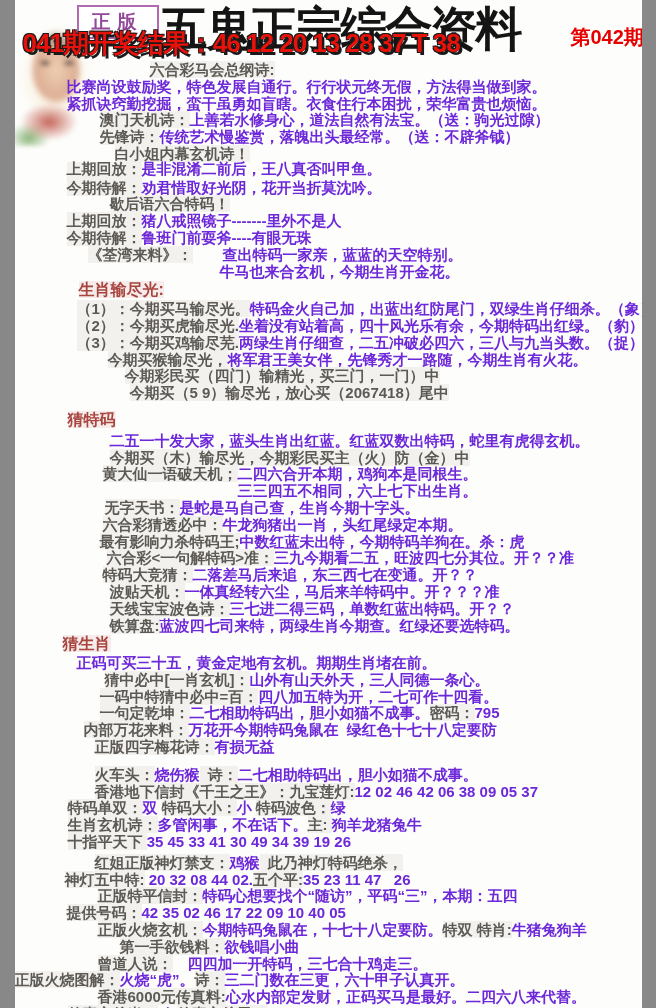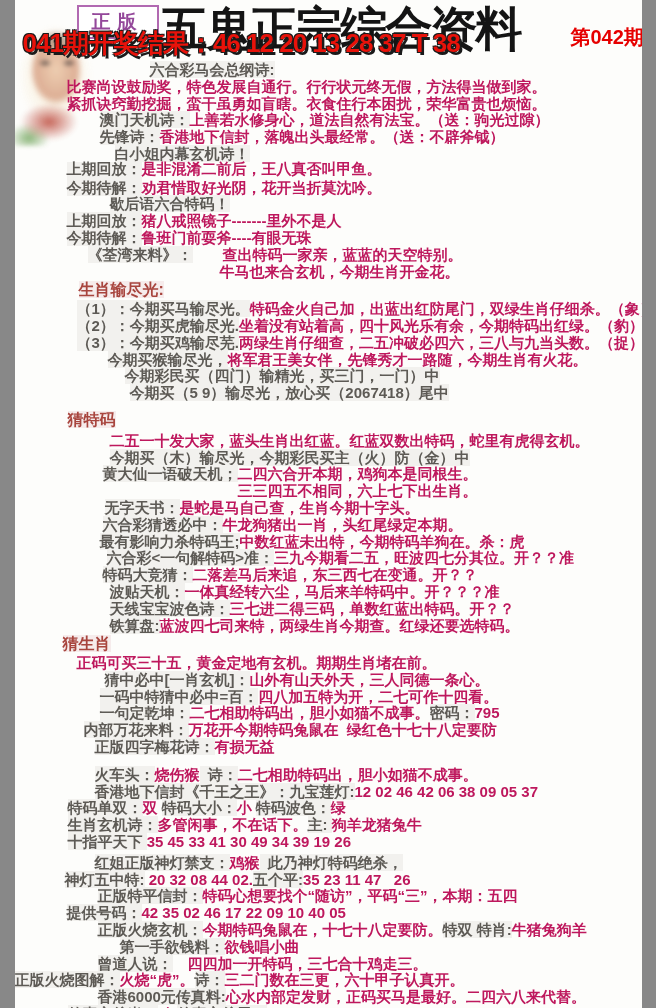--- a/index.html
+++ b/index.html
@@ -38,39 +38,39 @@
   }
   .result-overlay{
     position:absolute;left:8px;top:26px;z-index:6;white-space:nowrap;
     font-size:26px;letter-spacing:-1px;color:#e8120a;
     text-shadow:2.5px 2.5px 0 #1a1a1a,-1px -1px 0 #1a1a1a,
                 1px -1px 0 #1a1a1a,-1px 1px 0 #1a1a1a;
   }
   
   .doc-body{position:absolute;left:0;top:62px;width:656px;z-index:3;}
   .line{height:16.8px;line-height:16.8px;font-size:15px;white-space:pre;}
-  .seg-b{color:#be185d;}
+  .seg-b{color:#6d28d9;}
   .seg-g{color:#5d5a55;background:#f2f1ee;}
   .seg-r{color:#a8453e;background:#f6ecec;font-size:16px;}
 </style>
 </head>
 <body>
 
 <div id="page">
   <div class="portrait"></div>
   <div class="badge">正版</div>
   <div class="main-title">五鬼正宗综合资料</div>
   <div class="issue-no">第042期</div>
   <div class="result-overlay">041期开奖结果：46 12 20 13 28 37 T 38</div>
   <div class="doc-body">
       <div class="line" style="padding-left: 135px;"><span class="seg-g">六合彩马会总纲诗:</span></div>
       <div class="line" style="padding-left: 52px;"><span class="seg-b">比赛尚设鼓励奖，特色发展自通行。行行状元终无假，方法得当做到家。</span></div>
       <div class="line" style="padding-left: 52px;"><span class="seg-b">紧抓诀窍勤挖掘，蛮干虽勇如盲瞎。衣食住行本困扰，荣华富贵也烦恼。</span></div>
       <div class="line" style="padding-left: 85px;"><span class="seg-g">澳门天机诗：</span><span class="seg-b">上善若水修身心，道法自然有法宝。（送：驹光过隙）</span></div>
-      <div class="line" style="padding-left: 85px;"><span class="seg-g">先锋诗：</span><span class="seg-b">香港地下信封，落魄出头最经常。（送：不辟斧钺）</span></div>
+      <div class="line" style="padding-left: 85px;"><span class="seg-g">先锋诗：</span><span class="seg-b">传统艺术慢鉴赏，落魄出头最经常。（送：不辟斧钺）</span></div>
       <div class="line" style="padding-left: 100px;"><span class="seg-g">白小姐内幕玄机诗！</span></div>
       <div class="line" style="padding-left: 52px; font-family: Liberation Mono, monospace;"><span class="seg-g">上期回放：</span><span class="seg-b">是非混淆二前后，王八真否叫甲鱼。</span></div>
       <div class="line" style="padding-left: 52px;"><span class="seg-g">今期待解：</span><span class="seg-b">劝君惜取好光阴，花开当折莫沈吟。</span></div>
       <div class="line" style="padding-left: 95px;"><span class="seg-g">歇后语六合特码！</span></div>
       <div class="line" style="padding-left: 52px;"><span class="seg-g">上期回放：</span><span class="seg-b">猪八戒照镜子-------里外不是人</span></div>
       <div class="line" style="padding-left: 52px;"><span class="seg-g">今期待解：</span><span class="seg-b">鲁班门前耍斧----有眼无珠</span></div>
       <div class="line" style="padding-left: 73px;"><span class="seg-g">《荃湾来料》：</span><span class="seg-b">　　查出特码一家亲，蓝蓝的天空特别。</span></div>
       <div class="line" style="padding-left: 205px;"><span class="seg-b">牛马也来合玄机，今期生肖开金花。</span></div>
       <div class="line" style="padding-left: 64px; margin-top: 2px;"><span class="seg-r">生肖输尽光:</span></div>
       <div class="line" style="padding-left: 62px; margin-top: 2px;"><span class="seg-g">（1）：今期买马输尽光。</span><span class="seg-b">特码金火自己加，出蓝出红防尾门，双绿生肖仔细杀。（象）</span></div>

